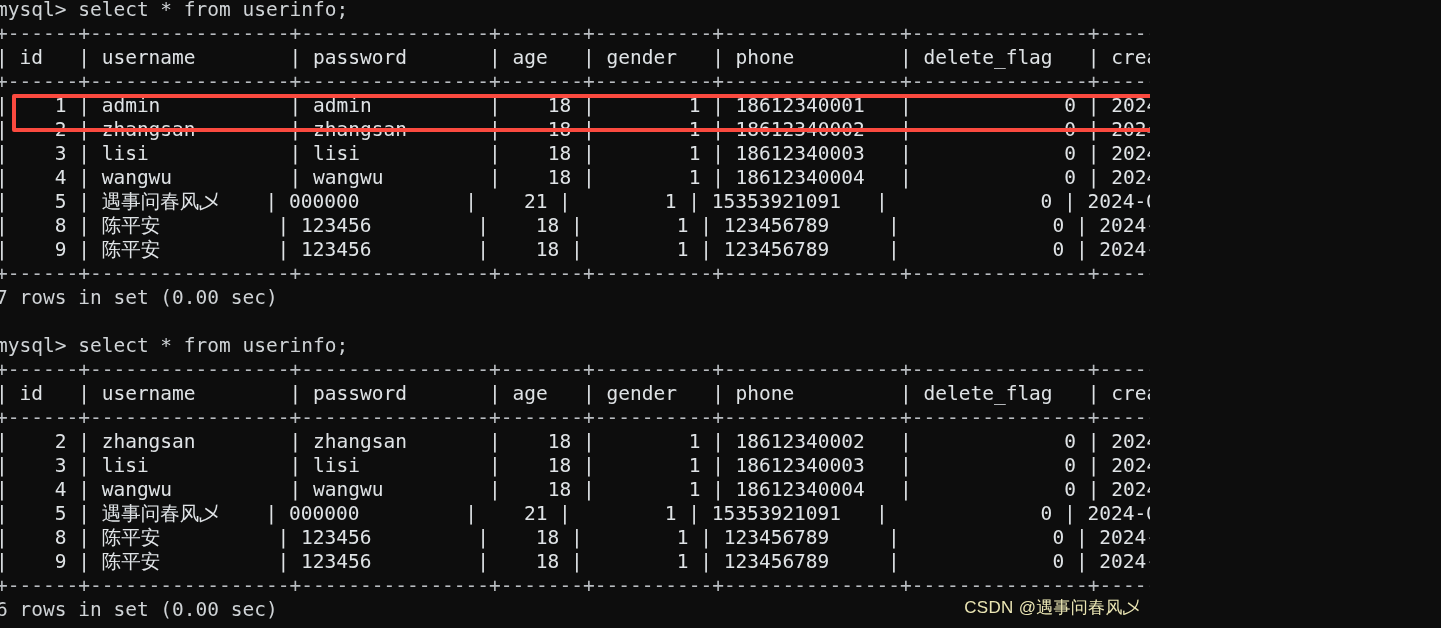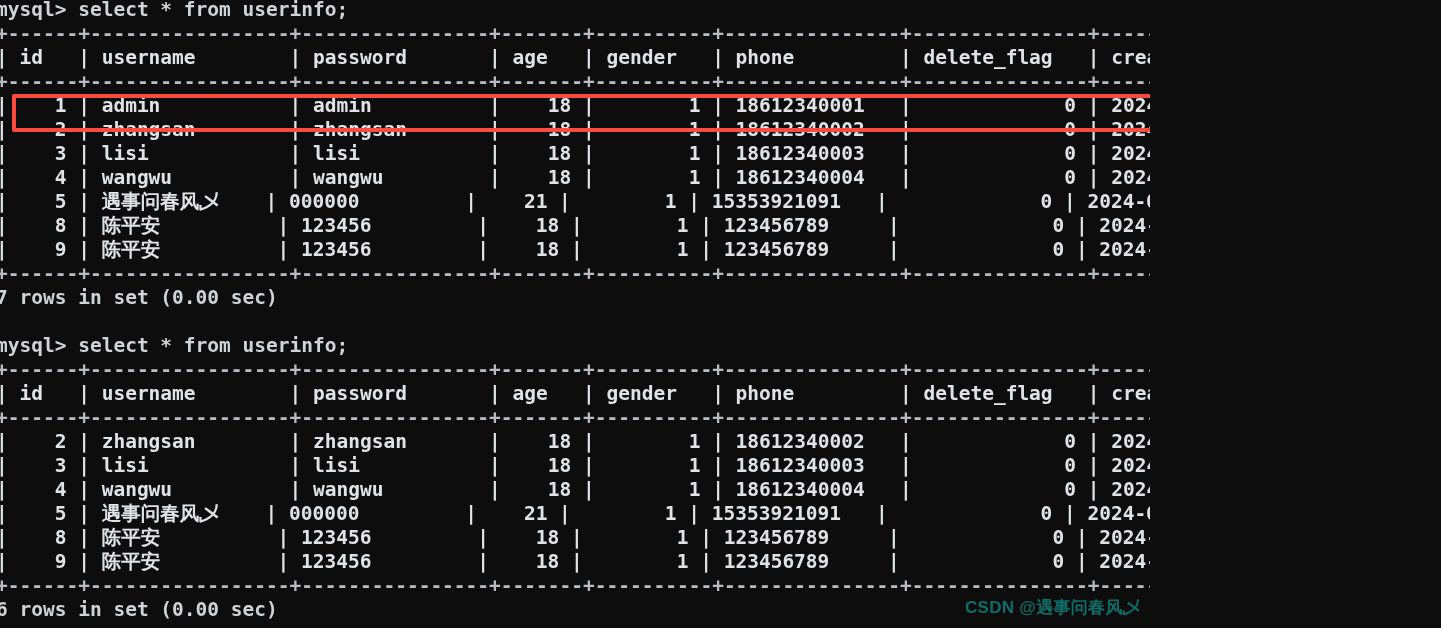--- a/index.html
+++ b/index.html
@@ -11,21 +11,20 @@
   #screen {
     position: relative;
     width: 1150px;
     height: 628px;
     background: #0d0d0d;
     overflow: hidden;
     font-family: "DejaVu Sans Mono", "Liberation Mono", monospace;
     font-size: 19.5px;
     line-height: 24px;
     color: #cfd3d6;
-    font-weight: bold;
   }
   .term {
     position: absolute;
     top: -2px;
     left: -4px;
     white-space: pre;
     letter-spacing: 0px;
   }
   .line {
     height: 24px;
@@ -56,21 +55,21 @@
     pointer-events: none;
   }
 
   
   #watermark {
     position: absolute;
     right: 10px;
     bottom: 8px;
     font-family: "Liberation Sans", "DejaVu Sans", sans-serif;
     font-size: 17px;
-    color: #0f766e;
+    color: #fef9c3;
     opacity: 0.92;
     letter-spacing: 0.3px;
     white-space: pre;
   }
 </style>
 </head>
 <body>
 
 <div id="screen">
 

